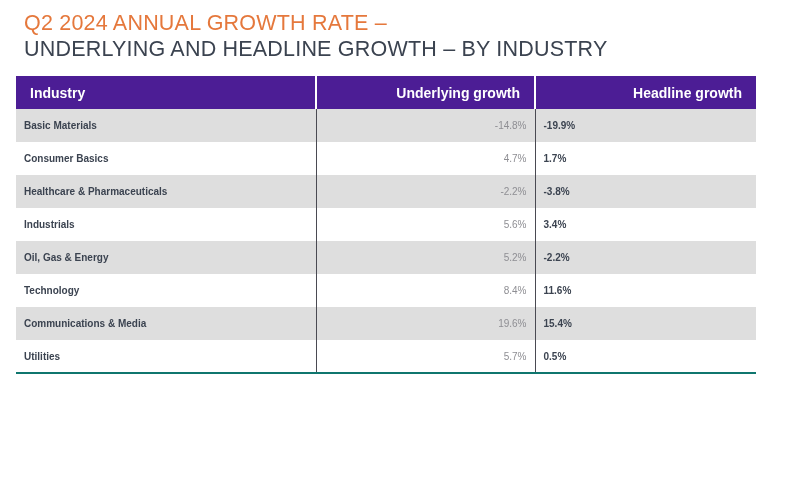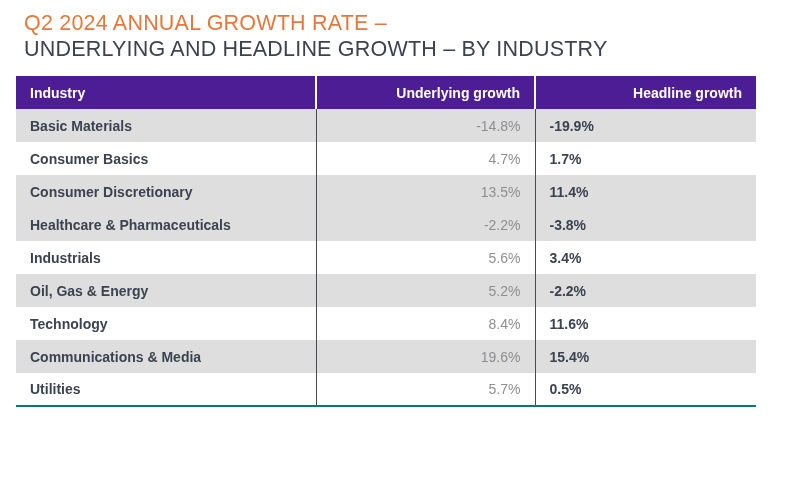--- a/index.html
+++ b/index.html
@@ -77,24 +77,24 @@
     text-align: right;
     border-left: 2px solid #ffffff;
   }
 
   tbody tr.data-row { height: 33px; }
   tbody tr.shaded { background: #DEDEDE; }
   tbody tr.plain { background: #ffffff; }
 
   tbody td {
     height: 33px;
-    padding: 0 14px;
+    padding: 0 8px;
     box-sizing: border-box;
     vertical-align: middle;
-    font-size: 14px;
+    font-size: 10px;
   }
   td.cell-industry {
     text-align: left;
     color: #3B4350;
     font-weight: 700;
   }
   td.cell-underlying {
     text-align: right;
     color: #8E8E93;
     font-weight: 400;
@@ -139,25 +139,20 @@
             <td class="cell-industry">Basic Materials</td>
             <td class="cell-underlying">-14.8%</td>
             <td class="cell-headline">-19.9%</td>
           </tr>
           <tr class="data-row plain">
             <td class="cell-industry">Consumer Basics</td>
             <td class="cell-underlying">4.7%</td>
             <td class="cell-headline">1.7%</td>
           </tr>
           <tr class="data-row shaded">
-            <td class="cell-industry">Consumer Discretionary</td>
-            <td class="cell-underlying">13.5%</td>
-            <td class="cell-headline">11.4%</td>
-          </tr>
-          <tr class="data-row shaded">
             <td class="cell-industry">Healthcare &amp; Pharmaceuticals</td>
             <td class="cell-underlying">-2.2%</td>
             <td class="cell-headline">-3.8%</td>
           </tr>
           <tr class="data-row plain">
             <td class="cell-industry">Industrials</td>
             <td class="cell-underlying">5.6%</td>
             <td class="cell-headline">3.4%</td>
           </tr>
           <tr class="data-row shaded">

